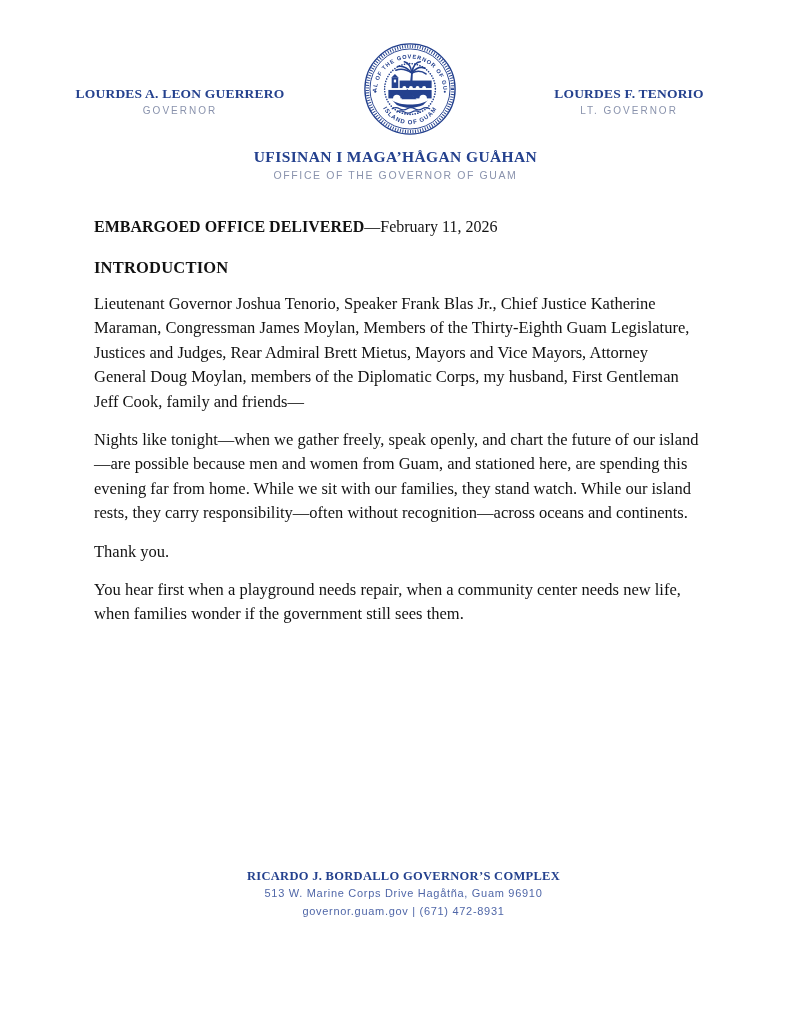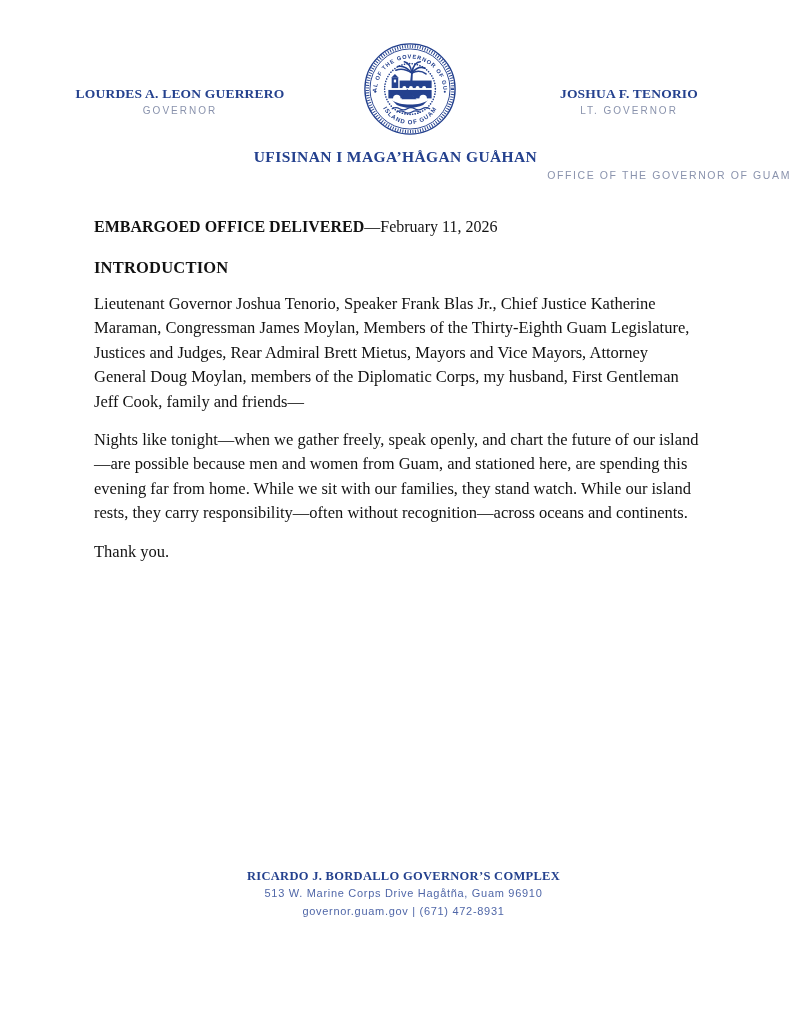--- a/index.html
+++ b/index.html
@@ -30,21 +30,21 @@
     color:var(--muted-blue);font-family:"Liberation Sans","DejaVu Sans",sans-serif;
     font-size:10px;letter-spacing:2px;margin-top:3px;
   }
   .seal-wrap{flex:1;display:flex;justify-content:center;margin-top:2px;}
   .org-names{text-align:center;margin-top:12px;}
   .org-chamorro{
     color:var(--brand-blue);font-weight:bold;font-size:15.5px;letter-spacing:.4px;
   }
   .org-english{
     color:var(--muted-blue);font-family:"Liberation Sans","DejaVu Sans",sans-serif;
-    font-size:10.5px;letter-spacing:1.6px;margin-top:3px;text-align:right;
+    font-size:10.5px;letter-spacing:1.6px;margin-top:3px;
   }
   
   .content{padding:0 92px 0 94px;}
   .embargo{margin-top:37px;font-size:16px;}
   .embargo .bold{font-weight:bold;}
   .doc-title{
     text-align:center;font-weight:bold;font-size:17px;line-height:1.6;margin-top:25px;
   }
   .section-heading{font-size:16.5px;font-weight:bold;margin-top:22px;letter-spacing:.2px;}
   .body-para{font-size:16.5px;line-height:1.48;margin-top:14px;}
@@ -136,21 +136,21 @@
 
             <g stroke="#24418e" stroke-width="1.3" fill="none" stroke-linecap="round">
               <path d="M31,71 q4,-2.6 8,0 q4,2.6 8,0 q4,-2.6 8,0 q4,2.6 8,0 q4,-2.6 8,0"></path>
               <path d="M36,74.5 q4,-2.4 8,0 q4,2.4 8,0 q4,-2.4 8,0"></path>
             </g>
           </g>
         </svg>
       </div>
 
       <div class="official-block right">
-        <div class="official-name">JOSHUA F. TENORIO</div>
+        <div class="official-name">LOURDES F. TENORIO</div>
         <div class="official-title">LT. GOVERNOR</div>
       </div>
     </div>
 
     <div class="org-names">
       <div class="org-chamorro">UFISINAN I MAGA’HÅGAN GUÅHAN</div>
       <div class="org-english">OFFICE OF THE GOVERNOR OF GUAM</div>
     </div>
   </div>
 
@@ -165,20 +165,21 @@
 
     <p class="body-para">Lieutenant Governor Joshua Tenorio, Speaker Frank Blas Jr., Chief Justice Katherine Maraman, Congressman James Moylan, Members of the Thirty-Eighth Guam Legislature, Justices and Judges, Rear Admiral Brett Mietus, Mayors and Vice Mayors, Attorney General Doug Moylan, members of the Diplomatic Corps, my husband, First Gentleman Jeff Cook, family and friends—</p>
 
     <p class="body-para">Nights like tonight—when we gather freely, speak openly, and chart the future of our island—are possible because men and women from Guam, and stationed here, are spending this evening far from home. While we sit with our families, they stand watch. While our island rests, they carry responsibility—often without recognition—across oceans and continents.</p>
 
 
 
     <p class="body-para">Thank you.</p>
 
 
+    <p class="body-para">You hear first when a playground needs repair, when a community center needs new life, when families wonder if the government still sees them.</p>
   </div>
 
   <div class="footer">
     <div class="footer-complex">RICARDO J. BORDALLO GOVERNOR’S COMPLEX</div>
     <div class="footer-line">513 W. Marine Corps Drive Hagåtña, Guam 96910</div>
     <div class="footer-line">governor.guam.gov  |  (671) 472-8931</div>
   </div>
 
 </div>
 

